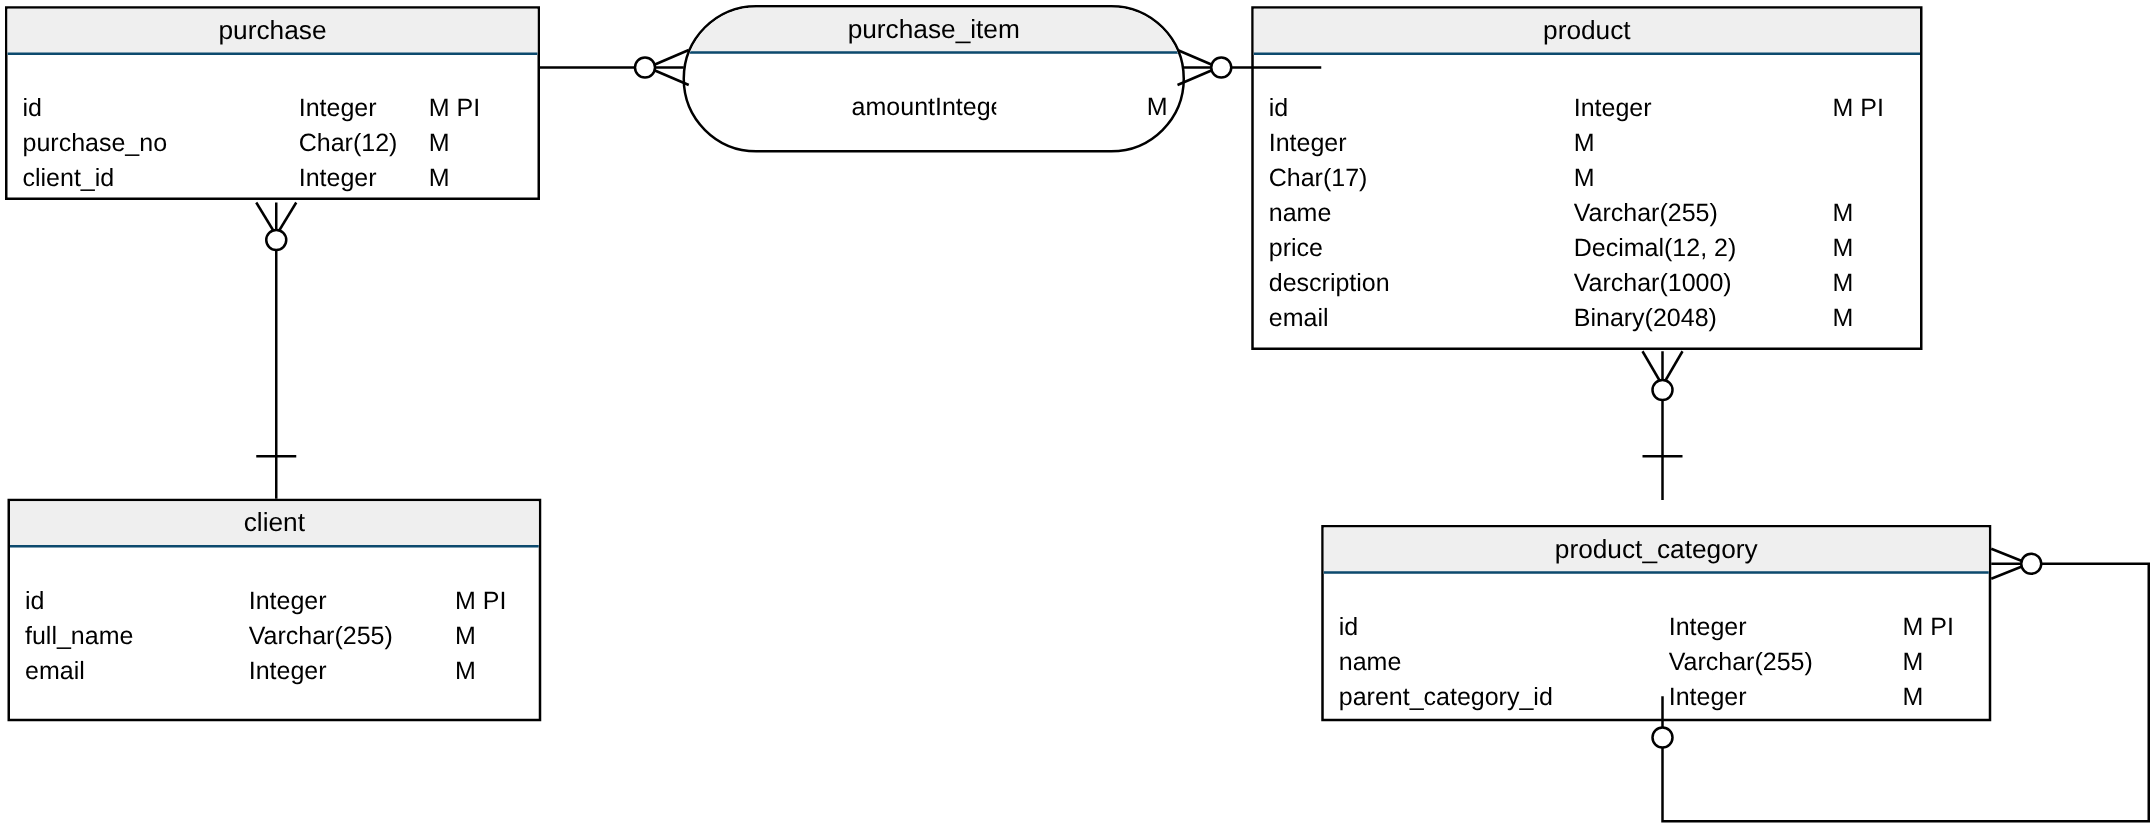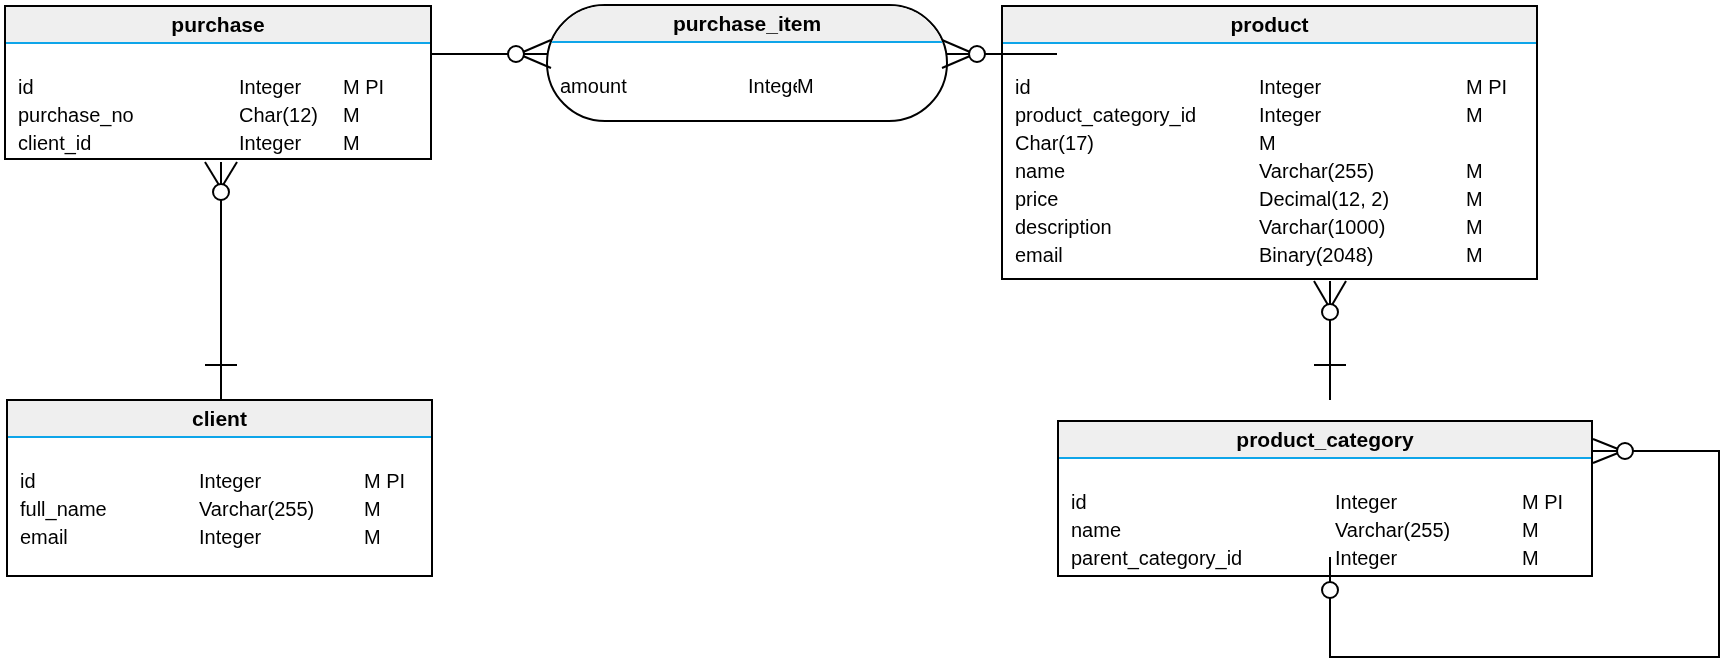--- a/index.html
+++ b/index.html
@@ -13,37 +13,37 @@
   .entity{
     position:absolute;
     background:#ffffff;
     border:2px solid #000000;
     box-sizing:border-box;
     z-index:2;
   }
   .entity.rounded{border-radius:59px;overflow:hidden;}
   .entity-header{
     height:35px;
-    border-bottom:2px solid #0ea5e9;
+    border-bottom:2px solid #0c4a6e;
     background:#efefef;
     display:flex;align-items:center;justify-content:center;
-    font-size:21px;font-weight:bold;color:#000000;
+    font-size:21px;font-weight:normal;color:#000000;
   }
   .entity-body{padding-top:2px;margin-top:27px;}
   .attr-row{
     display:grid;
     grid-template-columns:var(--c1) var(--c2) 1fr;
     padding:0 12px;
     height:28px;line-height:28px;
     font-size:20px;color:#000000;
     white-space:nowrap;
   }
   .attr-row span{overflow:hidden;}
   #purchase{left:4px;top:5px;width:428px;height:155px;--c1:221px;--c2:104px;}
-  #purchase_item{left:546px;top:4px;width:402px;height:118px;--c1:188px;--c2:49px;}
+  #purchase_item{left:546px;top:4px;width:402px;height:118px;text-align:right;--c1:188px;--c2:49px;}
   #product{left:1001px;top:5px;width:537px;height:275px;--c1:244px;--c2:207px;}
   #client{left:6px;top:399px;width:427px;height:178px;--c1:179px;--c2:165px;}
   #product_category{left:1057px;top:420px;width:536px;height:157px;--c1:264px;--c2:187px;}
   #connector-layer{
     position:absolute;left:0;top:0;width:1724px;height:661px;
     z-index:3;pointer-events:none;
   }
   #connector-layer line, #connector-layer polyline{
     stroke:#000000;stroke-width:2;fill:none;
   }
@@ -137,21 +137,20 @@
 
   <div class="entity" id="product">
     <div class="entity-header">product</div>
     <div class="entity-body">
       <div class="attr-row">
         <span>id</span>
         <span>Integer</span>
         <span>M PI</span>
       </div>
       <div class="attr-row">
-        <span>product_category_id</span>
         <span>Integer</span>
         <span>M</span>
       </div>
       <div class="attr-row">
         <span>Char(17)</span>
         <span>M</span>
       </div>
       <div class="attr-row">
         <span>name</span>
         <span>Varchar(255)</span>

